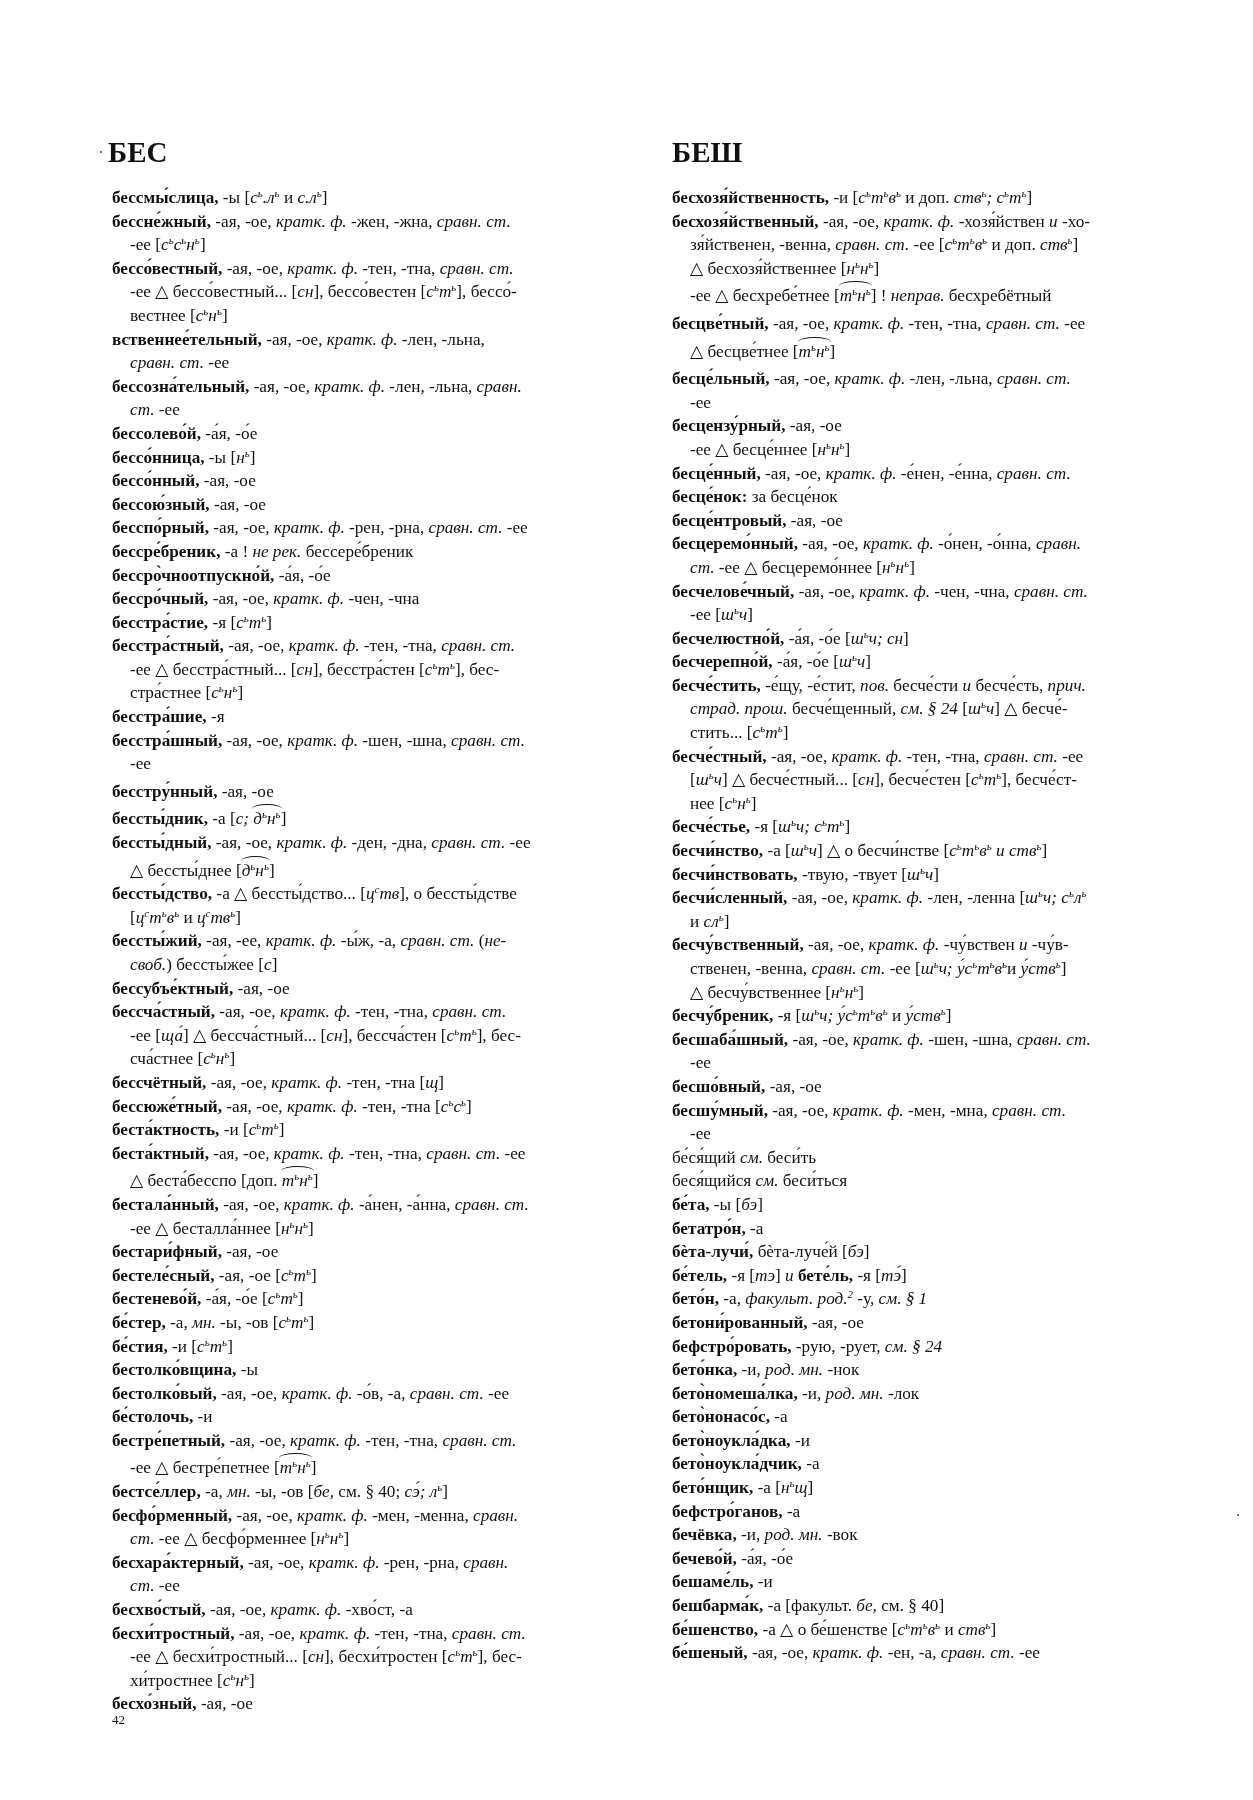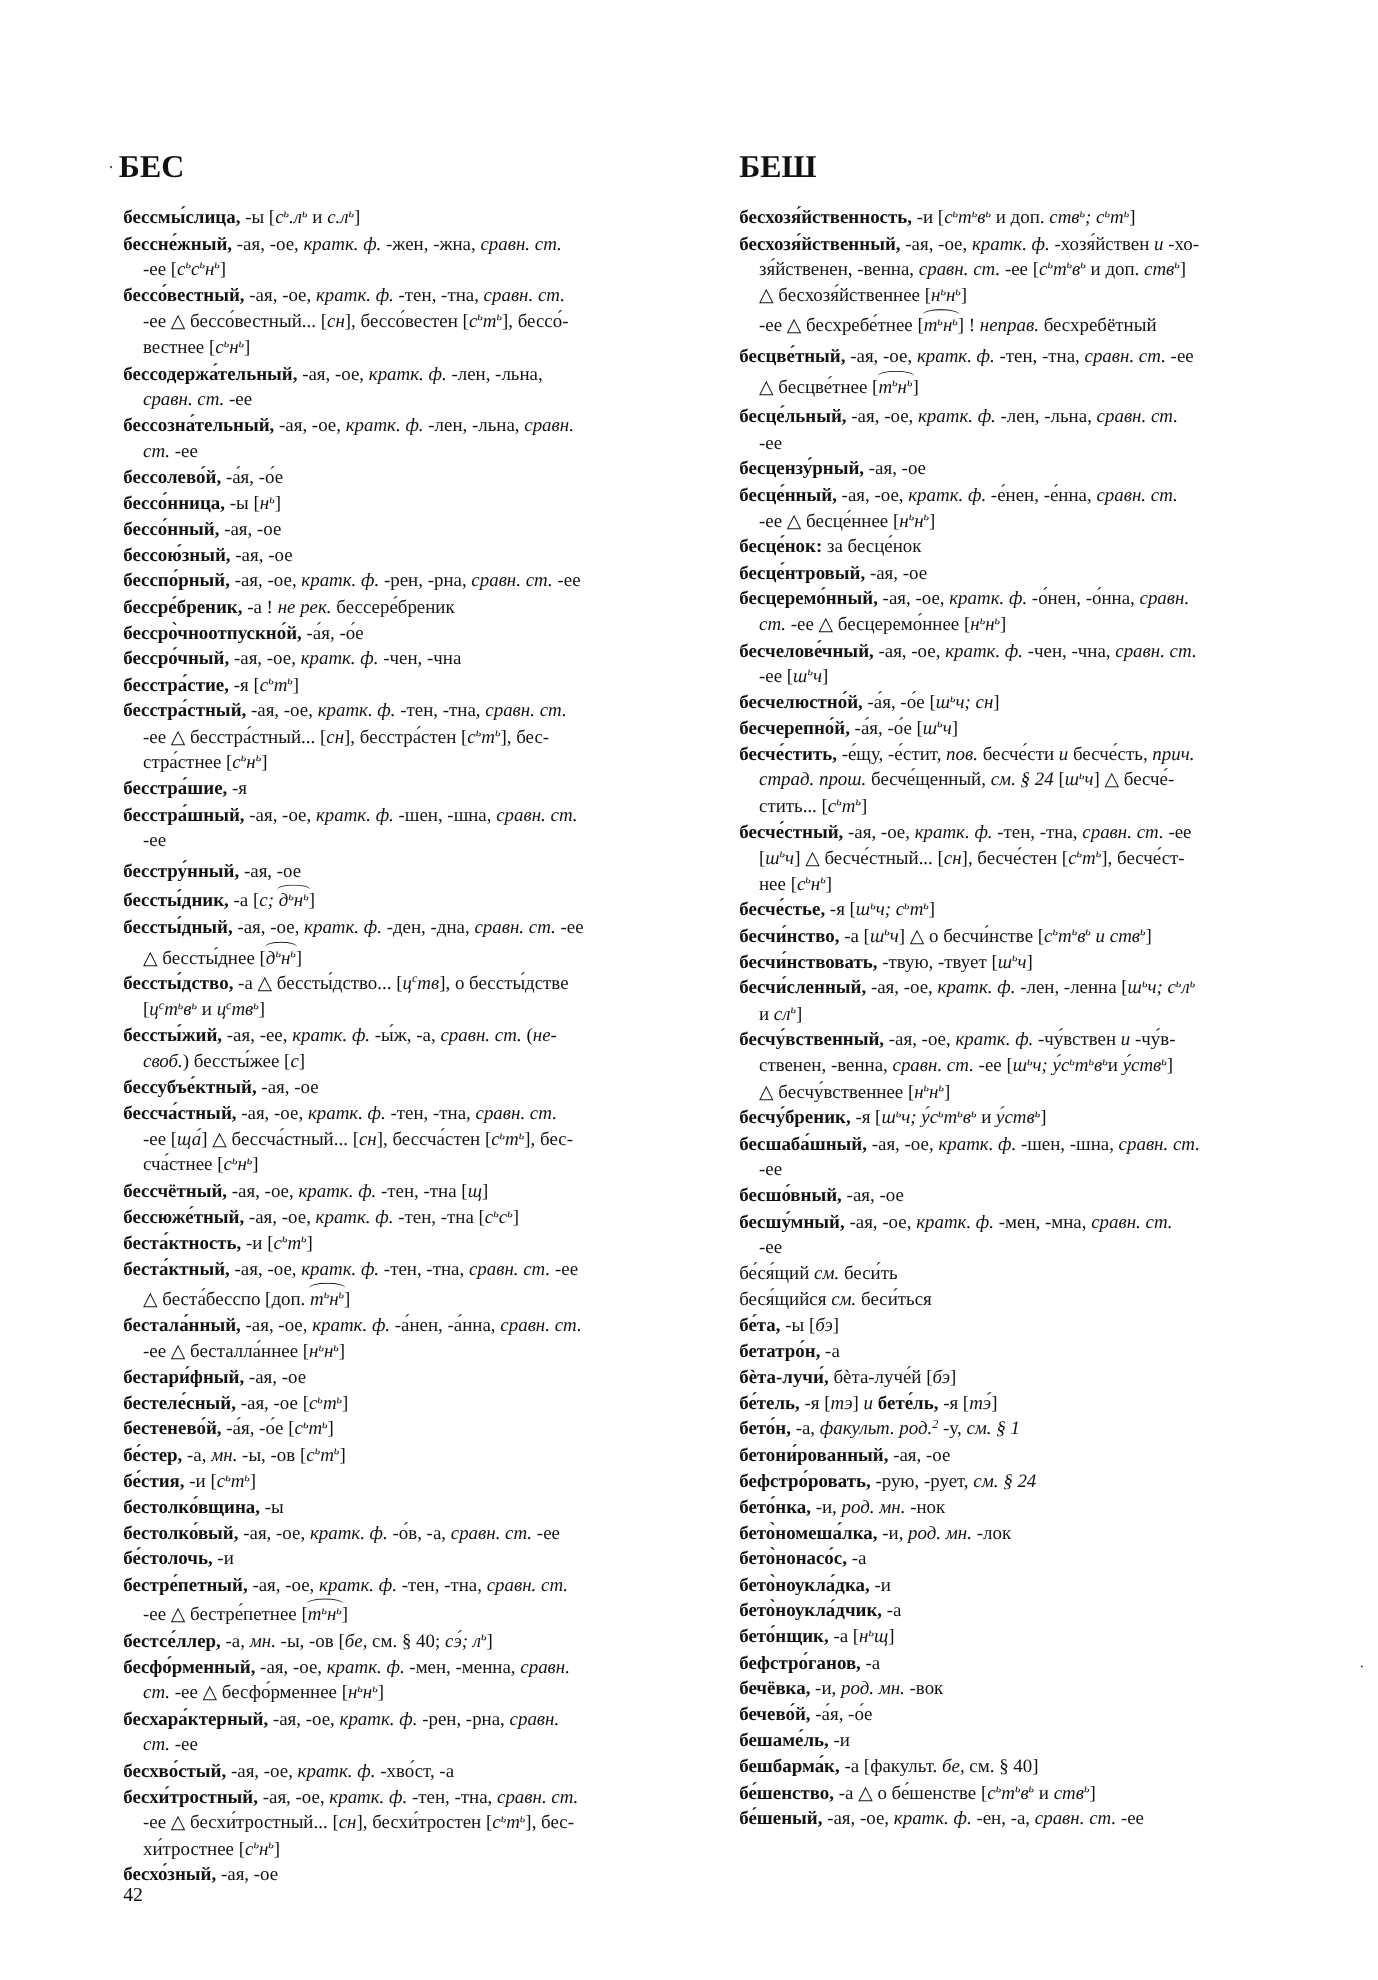--- a/index.html
+++ b/index.html
@@ -14,38 +14,38 @@
   .column.right { left: 672px; width: 536px; }
   .line { white-space: nowrap; height: 23.6px; text-align: justify; }
   .line.cont { padding-left: 18px; }
   .line.gap { margin-top: 4px; }
   .b { font-weight: bold; }
   .i { font-style: italic; }
   sup { font-size: 11px; line-height: 0; vertical-align: 6px; font-style: italic; }
   .arc { position: relative; display: inline-block; }
   .arc::before { content: ""; position: absolute; left: -1px; right: -1px; top: -3px; height: 9px;
                  border-top: 1.4px solid #111; border-radius: 50% 50% 0 0; }
-  .page-number { position: absolute; left: 112px; top: 1672px; font-size: 18px; }
+  .page-number { position: absolute; left: 112px; top: 1672px; font-size: 13px; }
   .speck { position: absolute; width: 2px; height: 2px; background: #444; border-radius: 1px; }
 </style>
 </head>
 <body>
 
 <div class="page">
   <div class="running-head left">БЕС</div>
   <div class="running-head right">БЕШ</div>
 
   <div class="column left">
       <div class="line"><span class="b">бессмы́слица,</span><span> -ы [</span><span class="i">с</span><sup>ь</sup><span class="i">.л</span><sup>ь</sup><span> и </span><span class="i">с.л</span><sup>ь</sup><span>]</span></div>
       <div class="line"><span class="b">бессне́жный,</span><span> -ая, -ое, </span><span class="i">кратк. ф.</span><span> -жен, -жна, </span><span class="i">сравн. ст.</span></div>
       <div class="line cont"><span>-ее [</span><span class="i">с</span><sup>ь</sup><span class="i">с</span><sup>ь</sup><span class="i">н</span><sup>ь</sup><span>]</span></div>
       <div class="line"><span class="b">бессо́вестный,</span><span> -ая, -ое, </span><span class="i">кратк. ф.</span><span> -тен, -тна, </span><span class="i">сравн. ст.</span></div>
       <div class="line cont"><span>-ее △ бессо́вестный... [</span><span class="i">сн</span><span>], бессо́вестен [</span><span class="i">с</span><sup>ь</sup><span class="i">т</span><sup>ь</sup><span>], бессо́-</span></div>
       <div class="line cont"><span>вестнее [</span><span class="i">с</span><sup>ь</sup><span class="i">н</span><sup>ь</sup><span>]</span></div>
-      <div class="line"><span class="b">бессодержа́тельный,</span><span> -ая, -ое, </span><span class="i">кратк. ф.</span><span> -лен, -льна,</span></div>
+      <div class="line"><span class="b">вственнее́тельный,</span><span> -ая, -ое, </span><span class="i">кратк. ф.</span><span> -лен, -льна,</span></div>
       <div class="line cont"><span class="i">сравн. ст.</span><span> -ее</span></div>
       <div class="line"><span class="b">бессозна́тельный,</span><span> -ая, -ое, </span><span class="i">кратк. ф.</span><span> -лен, -льна, </span><span class="i">сравн.</span></div>
       <div class="line cont"><span class="i">ст.</span><span> -ее</span></div>
       <div class="line"><span class="b">бессолево́й,</span><span> -а́я, -о́е</span></div>
       <div class="line"><span class="b">бессо́нница,</span><span> -ы [</span><span class="i">н</span><sup>ь</sup><span>]</span></div>
       <div class="line"><span class="b">бессо́нный,</span><span> -ая, -ое</span></div>
       <div class="line"><span class="b">бессою́зный,</span><span> -ая, -ое</span></div>
       <div class="line"><span class="b">бесспо́рный,</span><span> -ая, -ое, </span><span class="i">кратк. ф.</span><span> -рен, -рна, </span><span class="i">сравн. ст.</span><span> -ее</span></div>
       <div class="line"><span class="b">бессре́бреник,</span><span> -а ! </span><span class="i">не рек.</span><span> бессере́бреник</span></div>
       <div class="line"><span class="b">бессро̀чноотпускно́й,</span><span> -а́я, -о́е</span></div>
@@ -101,22 +101,22 @@
       <div class="line"><span class="b">бесхозя́йственность,</span><span> -и [</span><span class="i">с</span><sup>ь</sup><span class="i">т</span><sup>ь</sup><span class="i">в</span><sup>ь</sup><span> и доп. </span><span class="i">ств</span><sup>ь</sup><span class="i">; с</span><sup>ь</sup><span class="i">т</span><sup>ь</sup><span>]</span></div>
       <div class="line"><span class="b">бесхозя́йственный,</span><span> -ая, -ое, </span><span class="i">кратк. ф.</span><span> -хозя́йствен </span><span class="i">и</span><span> -хо-</span></div>
       <div class="line cont"><span>зя́йственен, -венна, </span><span class="i">сравн. ст.</span><span> -ее [</span><span class="i">с</span><sup>ь</sup><span class="i">т</span><sup>ь</sup><span class="i">в</span><sup>ь</sup><span> и доп. </span><span class="i">ств</span><sup>ь</sup><span>]</span></div>
       <div class="line cont"><span>△ бесхозя́йственнее [</span><span class="i">н</span><sup>ь</sup><span class="i">н</span><sup>ь</sup><span>]</span></div>
       <div class="line cont gap"><span>-ее △ бесхребе́тнее [</span><span class="arc i">т<sup>ь</sup>н<sup>ь</sup></span><span>] ! </span><span class="i">неправ.</span><span> бесхребётный</span></div>
       <div class="line gap"><span class="b">бесцве́тный,</span><span> -ая, -ое, </span><span class="i">кратк. ф.</span><span> -тен, -тна, </span><span class="i">сравн. ст.</span><span> -ее</span></div>
       <div class="line cont gap"><span>△ бесцве́тнее [</span><span class="arc i">т<sup>ь</sup>н<sup>ь</sup></span><span>]</span></div>
       <div class="line gap"><span class="b">бесце́льный,</span><span> -ая, -ое, </span><span class="i">кратк. ф.</span><span> -лен, -льна, </span><span class="i">сравн. ст.</span></div>
       <div class="line cont"><span>-ее</span></div>
       <div class="line"><span class="b">бесцензу́рный,</span><span> -ая, -ое</span></div>
+      <div class="line cont"><span>-ее △ бесце́ннее [</span><span class="i">н</span><sup>ь</sup><span class="i">н</span><sup>ь</sup><span>]</span></div>
       <div class="line"><span class="b">бесце́нный,</span><span> -ая, -ое, </span><span class="i">кратк. ф.</span><span> -е́нен, -е́нна, </span><span class="i">сравн. ст.</span></div>
-      <div class="line cont"><span>-ее △ бесце́ннее [</span><span class="i">н</span><sup>ь</sup><span class="i">н</span><sup>ь</sup><span>]</span></div>
       <div class="line"><span class="b">бесце́нок:</span><span> за бесце́нок</span></div>
       <div class="line"><span class="b">бесце́нтровый,</span><span> -ая, -ое</span></div>
       <div class="line"><span class="b">бесцеремо́нный,</span><span> -ая, -ое, </span><span class="i">кратк. ф.</span><span> -о́нен, -о́нна, </span><span class="i">сравн.</span></div>
       <div class="line cont"><span class="i">ст.</span><span> -ее △ бесцеремо́ннее [</span><span class="i">н</span><sup>ь</sup><span class="i">н</span><sup>ь</sup><span>]</span></div>
       <div class="line"><span class="b">бесчелове́чный,</span><span> -ая, -ое, </span><span class="i">кратк. ф.</span><span> -чен, -чна, </span><span class="i">сравн. ст.</span></div>
       <div class="line cont"><span>-ее [</span><span class="i">ш</span><sup>ь</sup><span class="i">ч</span><span>]</span></div>
       <div class="line"><span class="b">бесчелюстно́й,</span><span> -а́я, -о́е [</span><span class="i">ш</span><sup>ь</sup><span class="i">ч; сн</span><span>]</span></div>
       <div class="line"><span class="b">бесчерепно́й,</span><span> -а́я, -о́е [</span><span class="i">ш</span><sup>ь</sup><span class="i">ч</span><span>]</span></div>
       <div class="line"><span class="b">бесче́стить,</span><span> -е́щу, -е́стит, </span><span class="i">пов.</span><span> бесче́сти </span><span class="i">и</span><span> бесче́сть, </span><span class="i">прич.</span></div>
       <div class="line cont"><span class="i">страд. прош.</span><span> бесче́щенный, </span><span class="i">см. § 24</span><span> [</span><span class="i">ш</span><sup>ь</sup><span class="i">ч</span><span>] △ бесче́-</span></div>

